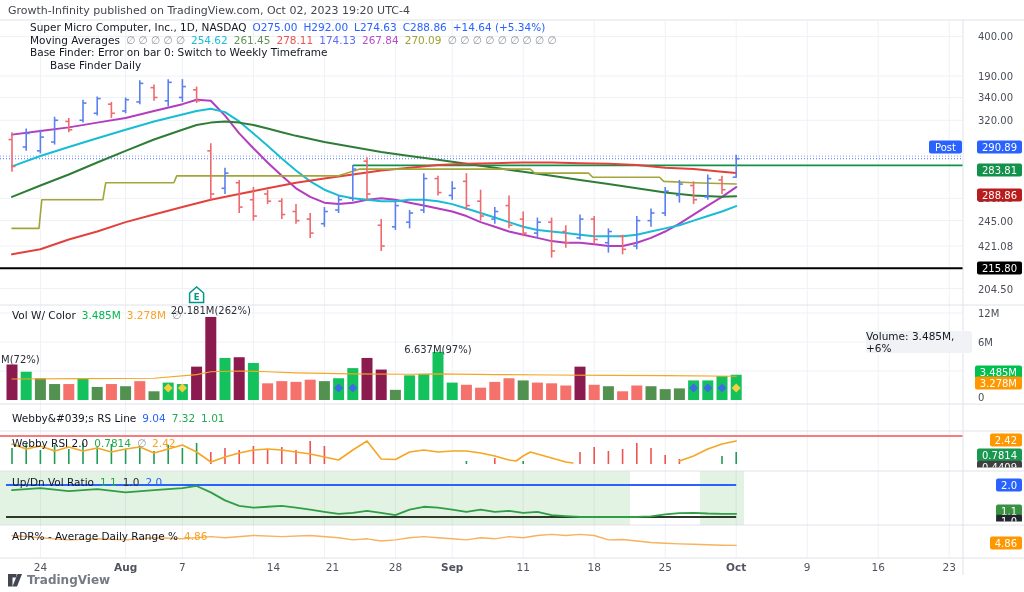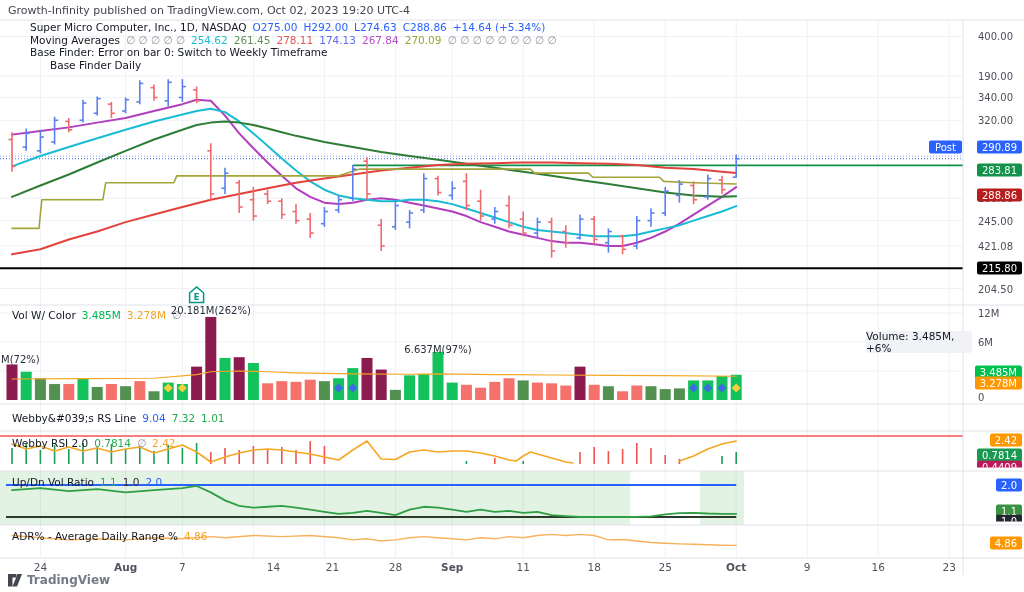--- a/index.html
+++ b/index.html
@@ -469,21 +469,21 @@
       <div class="raxis-tick" style="top: 397px;">0</div>
       <div class="chip" style="background: rgb(41, 98, 255); right: 62px; top: 147px;">Post</div>
       <div class="badge" style="background: rgb(41, 98, 255); top: 147px;">290.89</div>
       <div class="badge" style="background: #b91c1c; top: 159px; margin-top: 36px;">288.86</div>
       <div class="badge" style="background: rgb(17, 145, 73); top: 170px;">283.81</div>
       <div class="badge" style="background: rgb(0, 0, 0); top: 268px;">215.80</div>
       <div class="badge" style="background: rgb(0, 193, 78); top: 372px;">3.485M</div>
       <div class="badge" style="background: rgb(255, 152, 0); top: 383px;">3.278M</div>
       <div class="badge" style="background: rgb(255, 152, 0); top: 440px;">2.42</div>
       <div class="badge" style="background: rgb(26, 152, 80); top: 455px;">0.7814</div>
-      <div class="badge" style="background: #be185d; top: 467px; clip-path: inset(0px 0px 6px);">0.4409</div>
+      <div class="badge" style="background: #404040; top: 467px; clip-path: inset(0px 0px 6px);">0.4409</div>
       <div class="badge" style="background: rgb(41, 98, 255); top: 485px;">2.0</div>
       <div class="badge" style="background: rgb(58, 145, 64); top: 511px;">1.1</div>
       <div class="badge" style="background: rgb(35, 40, 47); top: 521px; clip-path: inset(0px 0px 6px);">1.0</div>
       <div class="badge" style="background: rgb(255, 152, 0); top: 543px;">4.86</div>
     </div>
   <div id="xaxis">
       <div class="xaxis-label" style="left: 40.4px;">24</div>
       <div class="xaxis-label bold" style="left: 125.6px;">Aug</div>
       <div class="xaxis-label" style="left: 182.4px;">7</div>
       <div class="xaxis-label" style="left: 253.4px; margin-left: 20px;">14</div>

